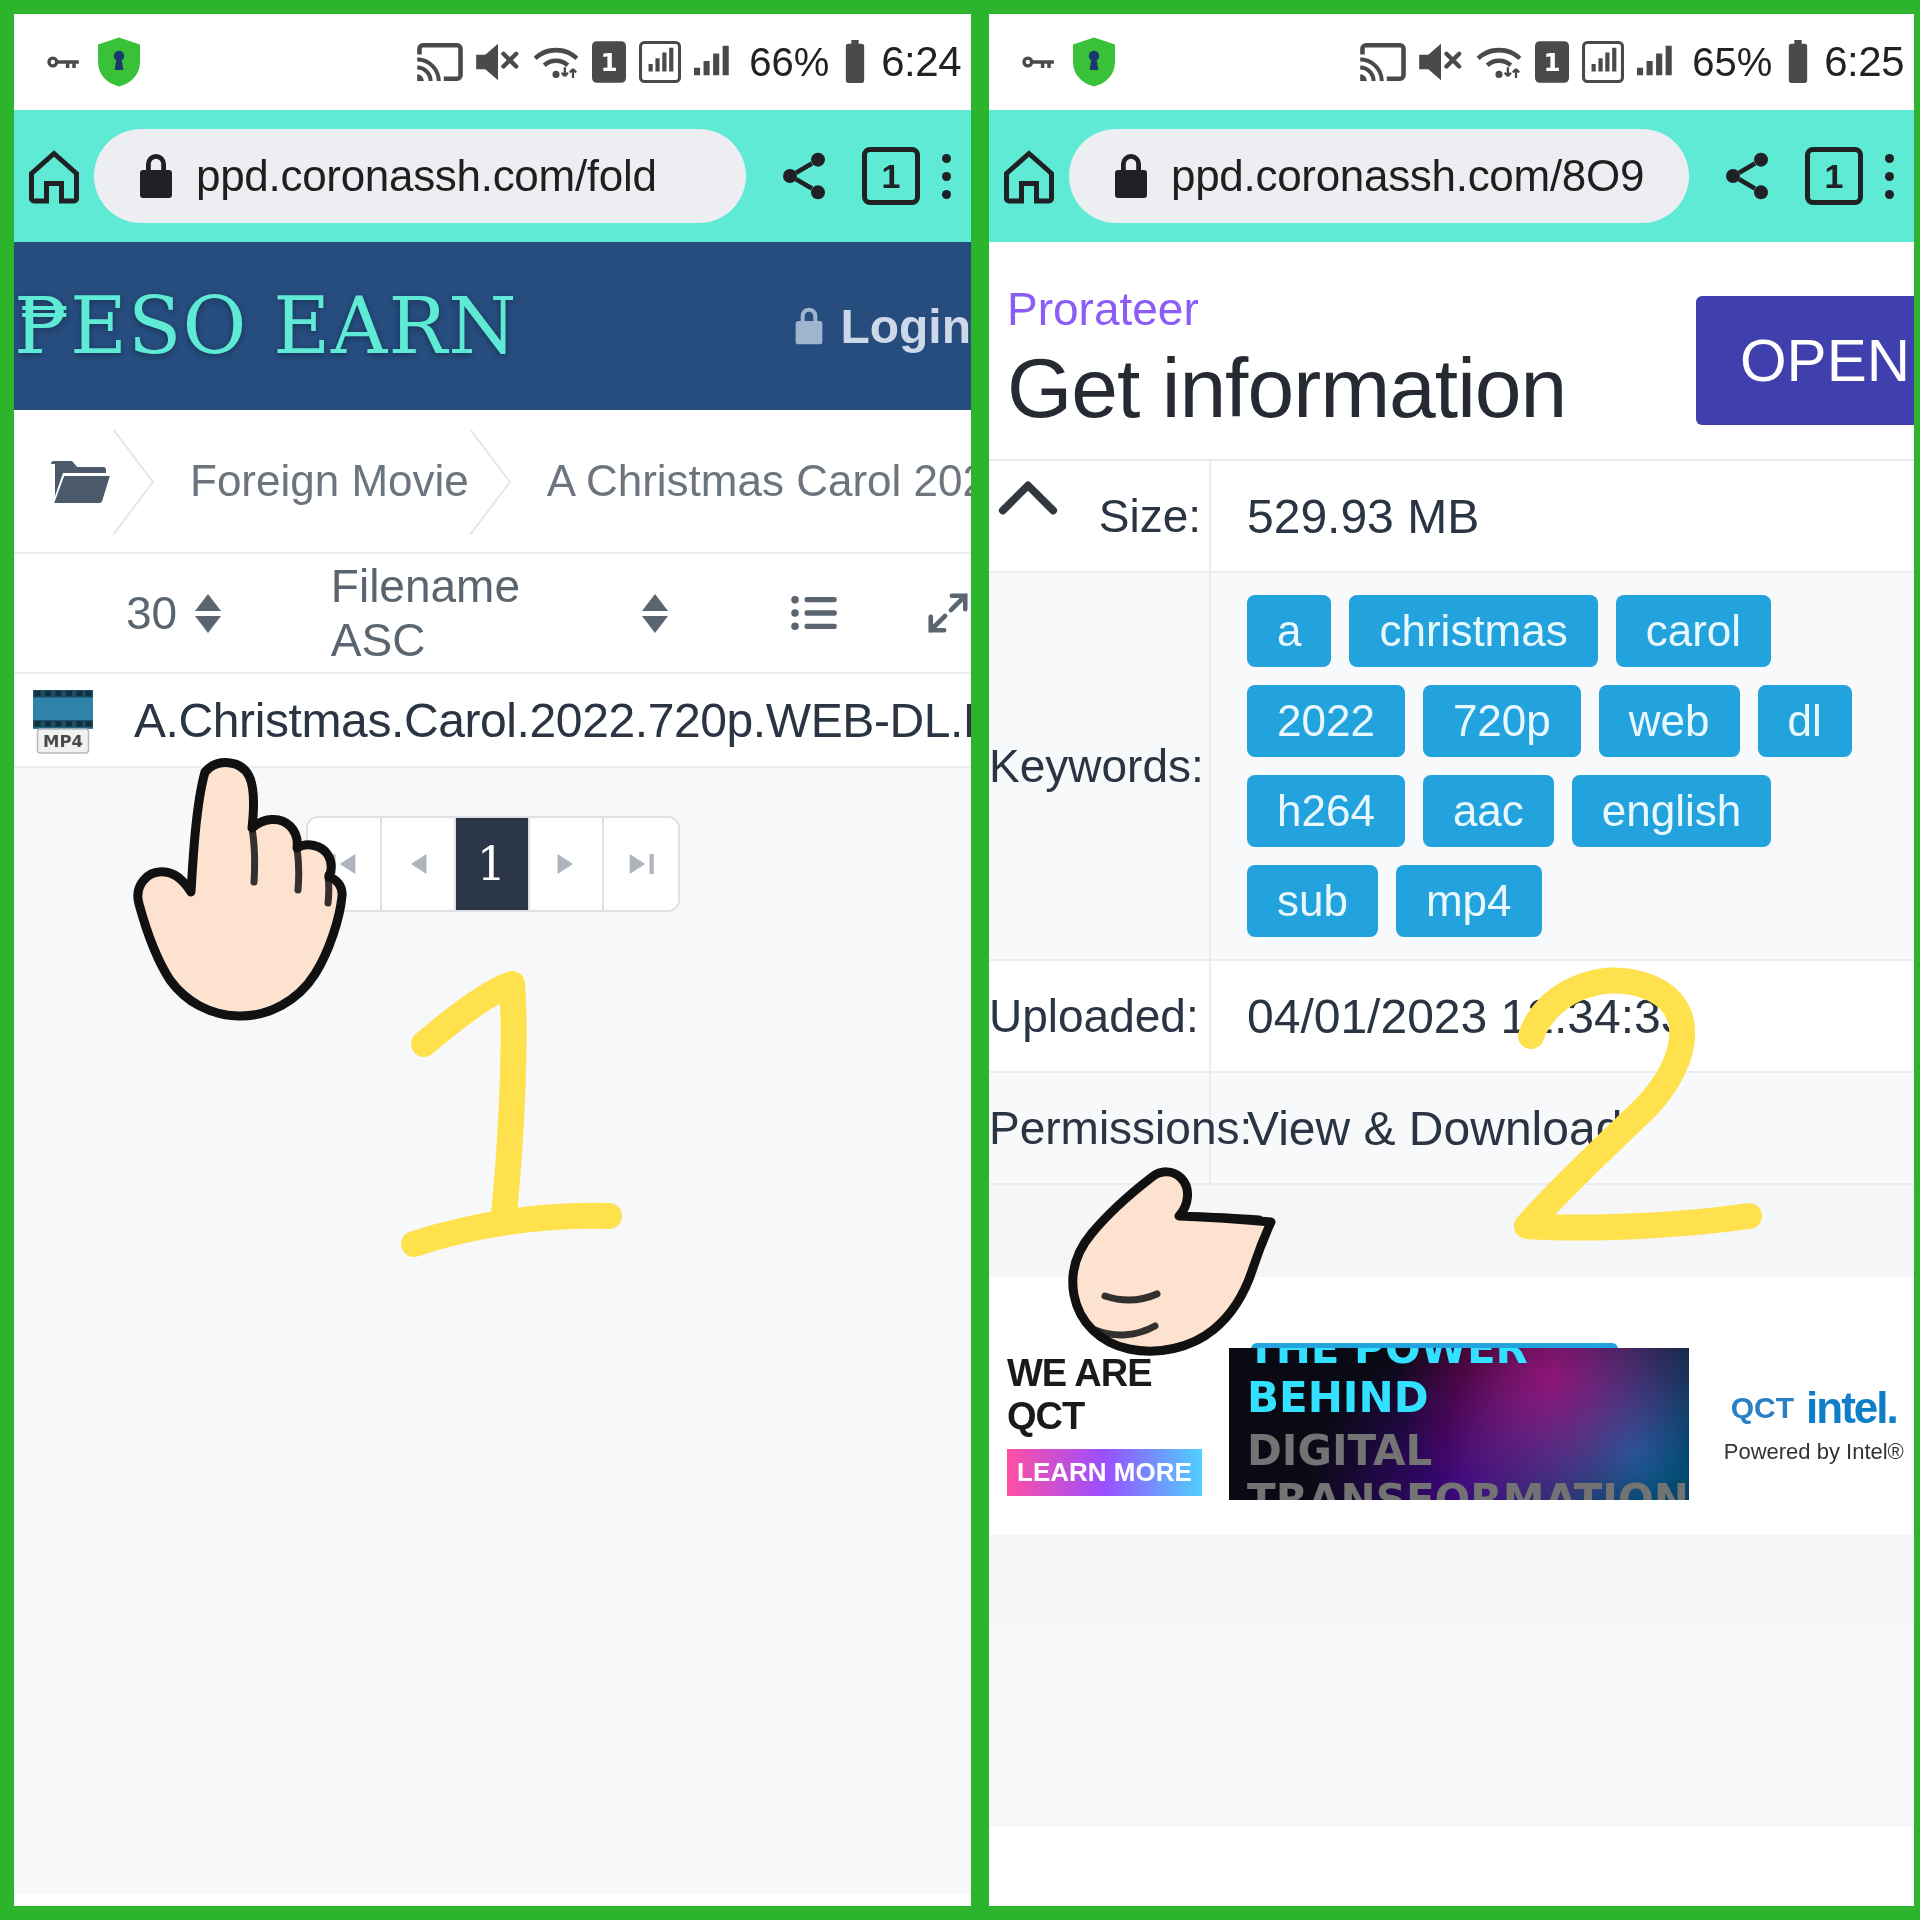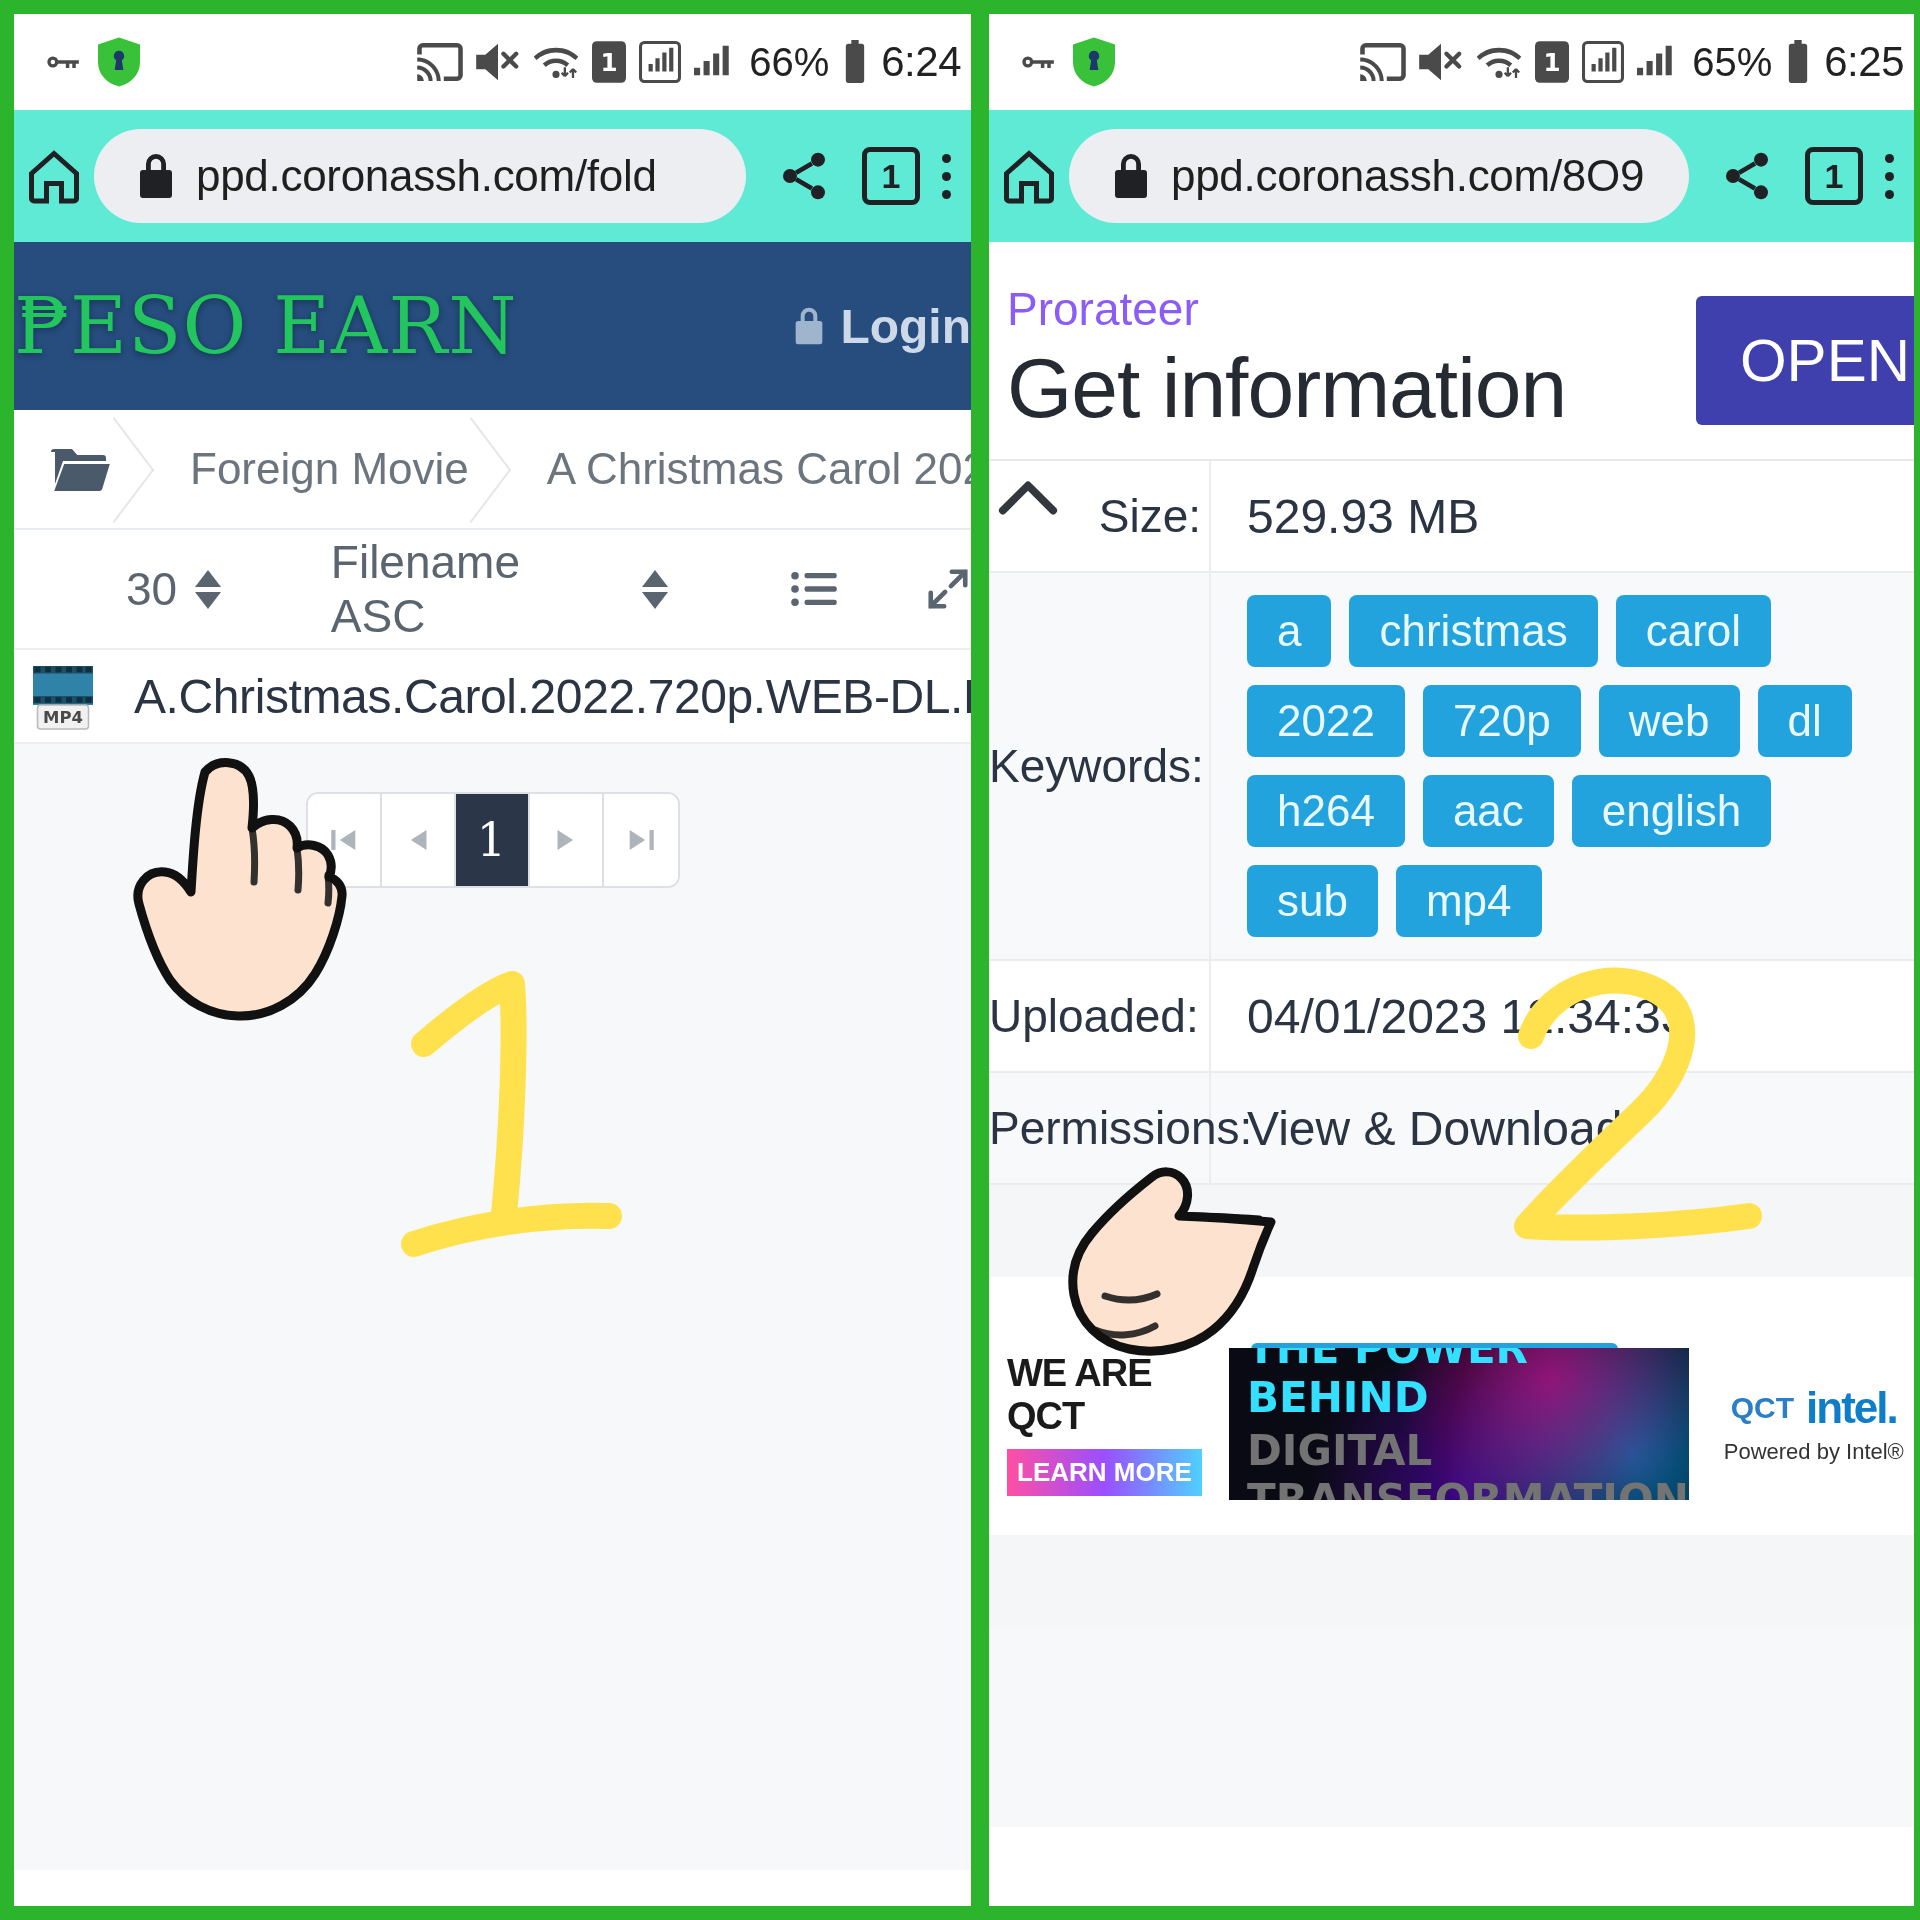--- a/index.html
+++ b/index.html
@@ -95,37 +95,37 @@
   .peso-header {
     height: 168px;
     background: #264d7e;
     display: flex; align-items: center;
     padding: 0 0 0 14px;
     position: relative;
   }
   .peso-logo {
     font-family: "DejaVu Serif", serif;
     font-size: 78px;
-    color: #22c55e;
+    color: #5eead4;
     font-weight: 400;
     letter-spacing: 1px;
     margin-left: -14px;
     text-shadow: 0 2px 6px rgba(0,0,0,.35);
     font-variant: small-caps;
     white-space: nowrap;
   }
   .login-wrap {
     margin-left: auto; display: flex; align-items: center; gap: 16px;
     padding-right: 0px; white-space: nowrap;
   }
   .login-lock svg { width: 30px; height: 38px; }
   .login-text { color: #cdd9e8; font-size: 48px; font-weight: 700; }
 
   .breadcrumb {
-    height: 120px; background: #fff;
+    height: 144px; background: #fff;
     display: flex; align-items: stretch;
     border-bottom: 2px solid #e9ecef;
     font-size: 0;
     overflow: hidden;
   }
   .crumb {
     display: flex; align-items: center;
     padding: 0 34px 0 44px;
     position: relative;
     font-size: 44px;

